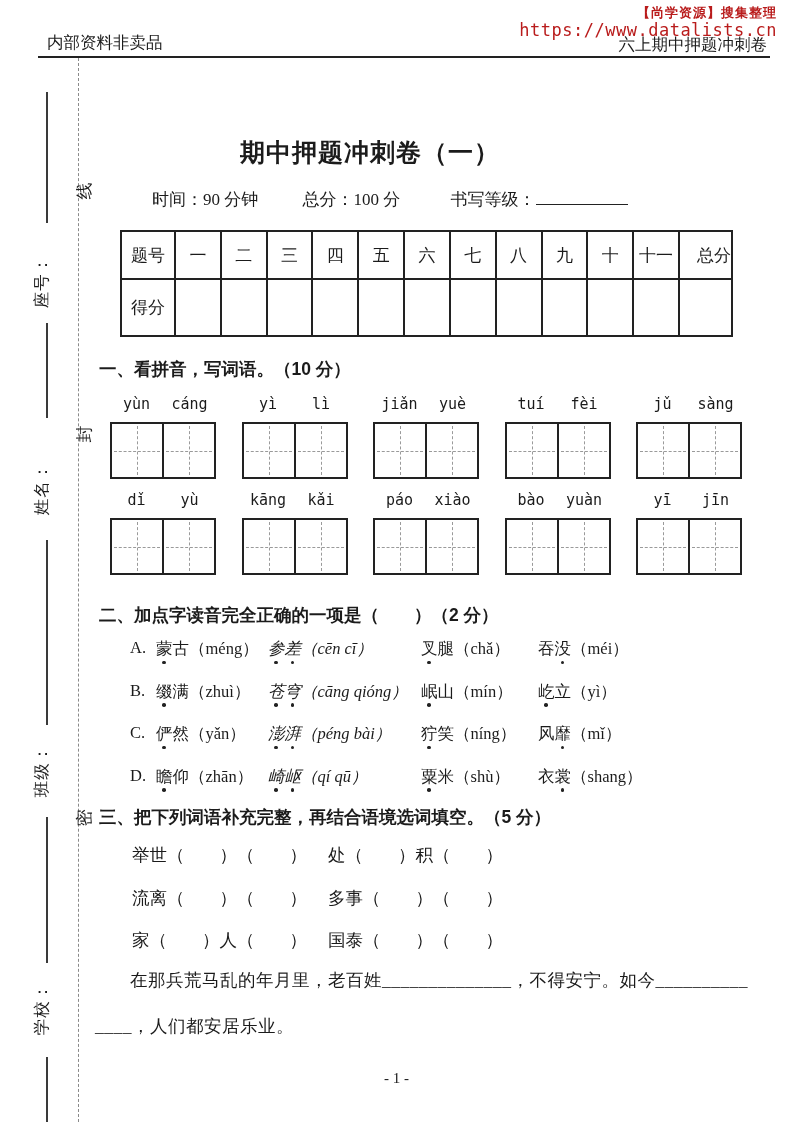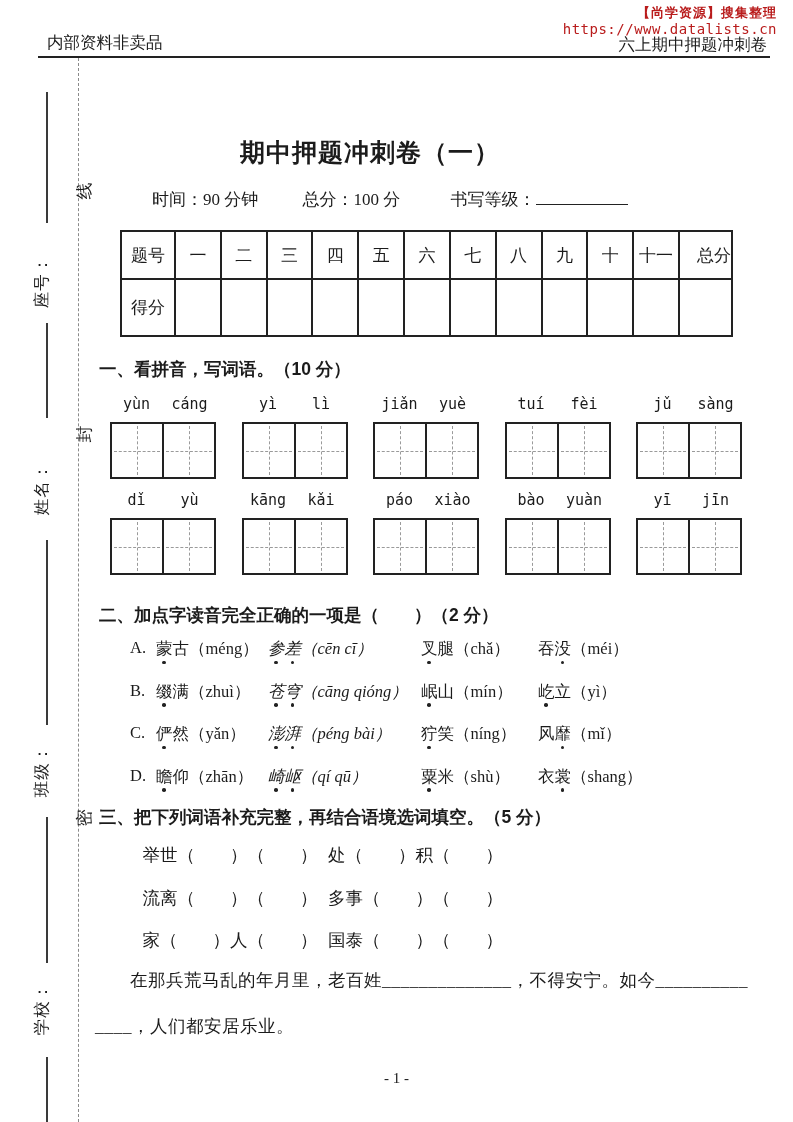--- a/index.html
+++ b/index.html
@@ -4,21 +4,21 @@
 <style>
   html,body { margin:0; padding:0; background:#e8e8e8; }
   .page {
     position:relative; width:793px; height:1122px; margin:0 auto;
     background:#ffffff; overflow:hidden;
     font-family:"Liberation Serif","DejaVu Serif",serif; color:#1b1b1b;
   }
   
   .watermark { position:absolute; top:6px; right:16px; text-align:right; color:#b91c1c; line-height:1.15; }
   .wm1 { font-size:13px; font-weight:bold; letter-spacing:1px; }
-  .wm2 { font-size:14px; font-family:"DejaVu Sans Mono",monospace; letter-spacing:.5px; }
+  .wm2 { font-size:17px; font-family:"DejaVu Sans Mono",monospace; letter-spacing:.5px; }
   
   .hdr-left  { position:absolute; left:47px;  top:32px; font-size:16.5px; }
   .hdr-right { position:absolute; right:26px; top:34px; font-size:16.5px; }
   .hdr-rule  { position:absolute; left:38px; top:56px; width:732px; border-top:2px solid #222; }
   
   .seal-line { position:absolute; left:78px; top:58px; bottom:0; width:0; border-left:1px dashed #8a8a8a; }
   .blank-v { position:absolute; left:46px; width:2px; background:#3a3a3a; }
   .rot { position:absolute; width:90px; text-align:center; transform:rotate(-90deg); transform-origin:center;
          font-size:16.5px; letter-spacing:1px; white-space:nowrap; }
   .rot-char { position:absolute; width:22px; height:22px; text-align:center; transform:rotate(-90deg);
@@ -57,21 +57,21 @@
   .options { position:absolute; left:130px; top:638px; }
   .option-row { display:flex; height:42.5px; align-items:flex-start; font-size:16.5px; white-space:nowrap; }
   .opt-label { width:26px; }
   .opt-item.o0 { width:112px; } .opt-item.o1 { width:153px;font-style:italic; } .opt-item.o2 { width:117px; }
   .dotted { position:relative; }
   .dotted::after { content:""; position:absolute; left:50%; margin-left:-2px; bottom:-6px;
                    width:3.5px; height:3.5px; border-radius:50%; background:#222; }
   
   .pairs { position:absolute; left:132px; top:843px; font-size:17.5px; }
   .pair-row { display:flex; height:42.5px; align-items:flex-start; white-space:nowrap; }
-  .pair-left { width:196px;text-align:center; }
+  .pair-left { width:196px; }
   .para { position:absolute; font-size:17.5px; letter-spacing:.5px; }
   .para1 { left:130px; top:968px; width:650px; }
   .para2 { left:95px;  top:1014px; }
   
   .page-num { position:absolute; left:0; top:1070px; width:793px; text-align:center; font-size:15px; }
 </style>
 </head>
 <body>
 
 <div class="page">

